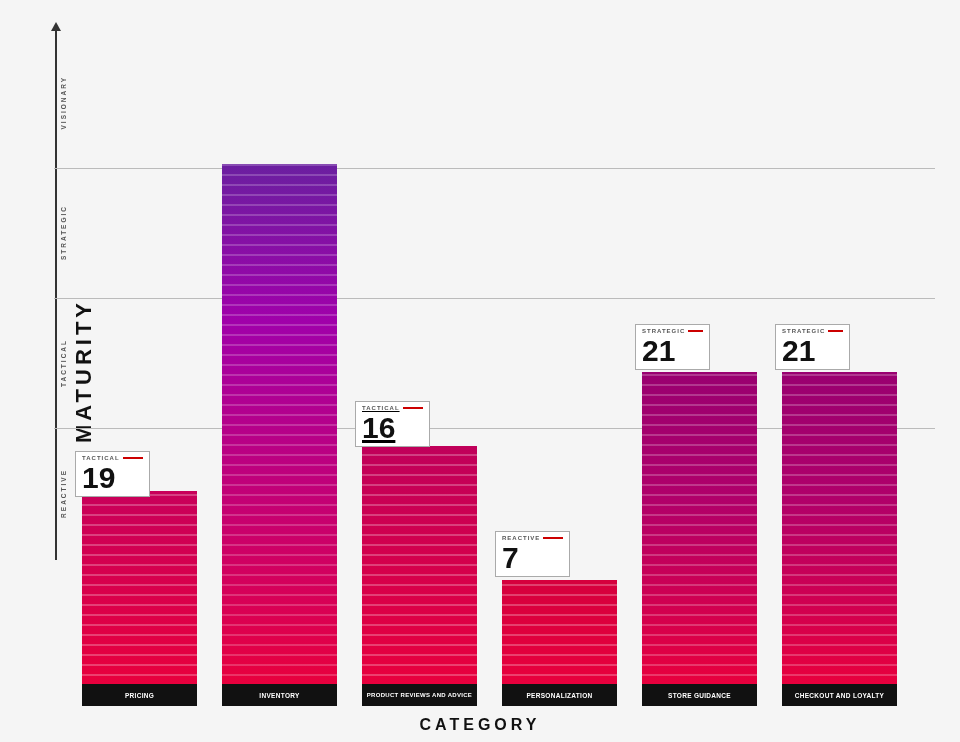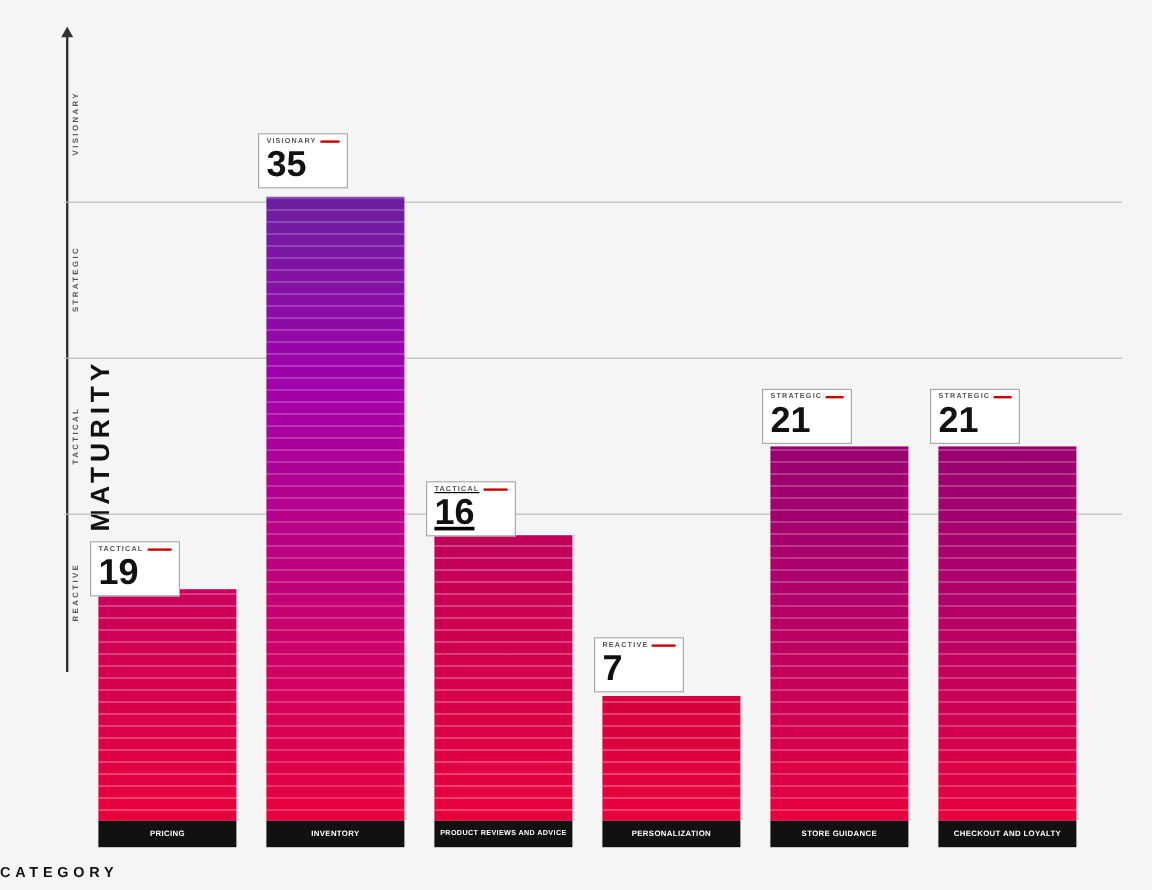--- a/index.html
+++ b/index.html
@@ -115,31 +115,20 @@
     left:222px; bottom:58px;
     width:115px; height:520px;
     background: linear-gradient(to top, #E8003D 0%, #A000AA 70%, #6B1FA0 100%);
     position: absolute;
   ">
     <div style="position:absolute;top:0;left:0;right:0;bottom:0;
       background: repeating-linear-gradient(0deg, transparent, transparent 8px, rgba(255,255,255,0.2) 8px, rgba(255,255,255,0.2) 10px);
     "></div>
   </div>
 
-  <div style="
-    position:absolute; left:215px; bottom:585px;
-    background:white; border:1.5px solid #aaa;
-    padding:3px 6px; min-width:75px;
-  ">
-    <div style="display:flex; align-items:center; gap:3px; margin-bottom:2px;">
-      <span style="font-size:6px; font-weight:700; letter-spacing:1px; color:#555;">VISIONARY</span>
-      <div style="flex:1; height:1.5px; background:#c00;"></div>
-    </div>
-    <div style="font-size:30px; font-weight:900; color:#111; line-height:1;">35</div>
-  </div>
 
   <div style="
     position:absolute; left:222px; bottom:36px; width:115px; height:22px;
     background:#111; color:#fff; font-size:6.5px; font-weight:700; letter-spacing:0.3px;
     display:flex; align-items:center; justify-content:center; text-align:center;
   ">
     <span>INVENTORY</span>
   </div>
 
   <div style="
@@ -265,18 +254,18 @@
   <div style="
     position:absolute; left:782px; bottom:36px; width:115px; height:22px;
     background:#111; color:#fff; font-size:6.5px; font-weight:700; letter-spacing:0.3px;
     display:flex; align-items:center; justify-content:center; text-align:center;
   ">
     <span>CHECKOUT AND LOYALTY</span>
   </div>
 
   <div style="
     position:absolute; bottom:8px; left:0; right:0;
-    font-size:12px; font-weight:900; letter-spacing:4px; color:#111;
+    text-align:center; font-size:16px; font-weight:900; letter-spacing:4px; color:#111;
   ">
     <span>CATEGORY</span>
   </div>
 
 </div>
 
 </body></html>

